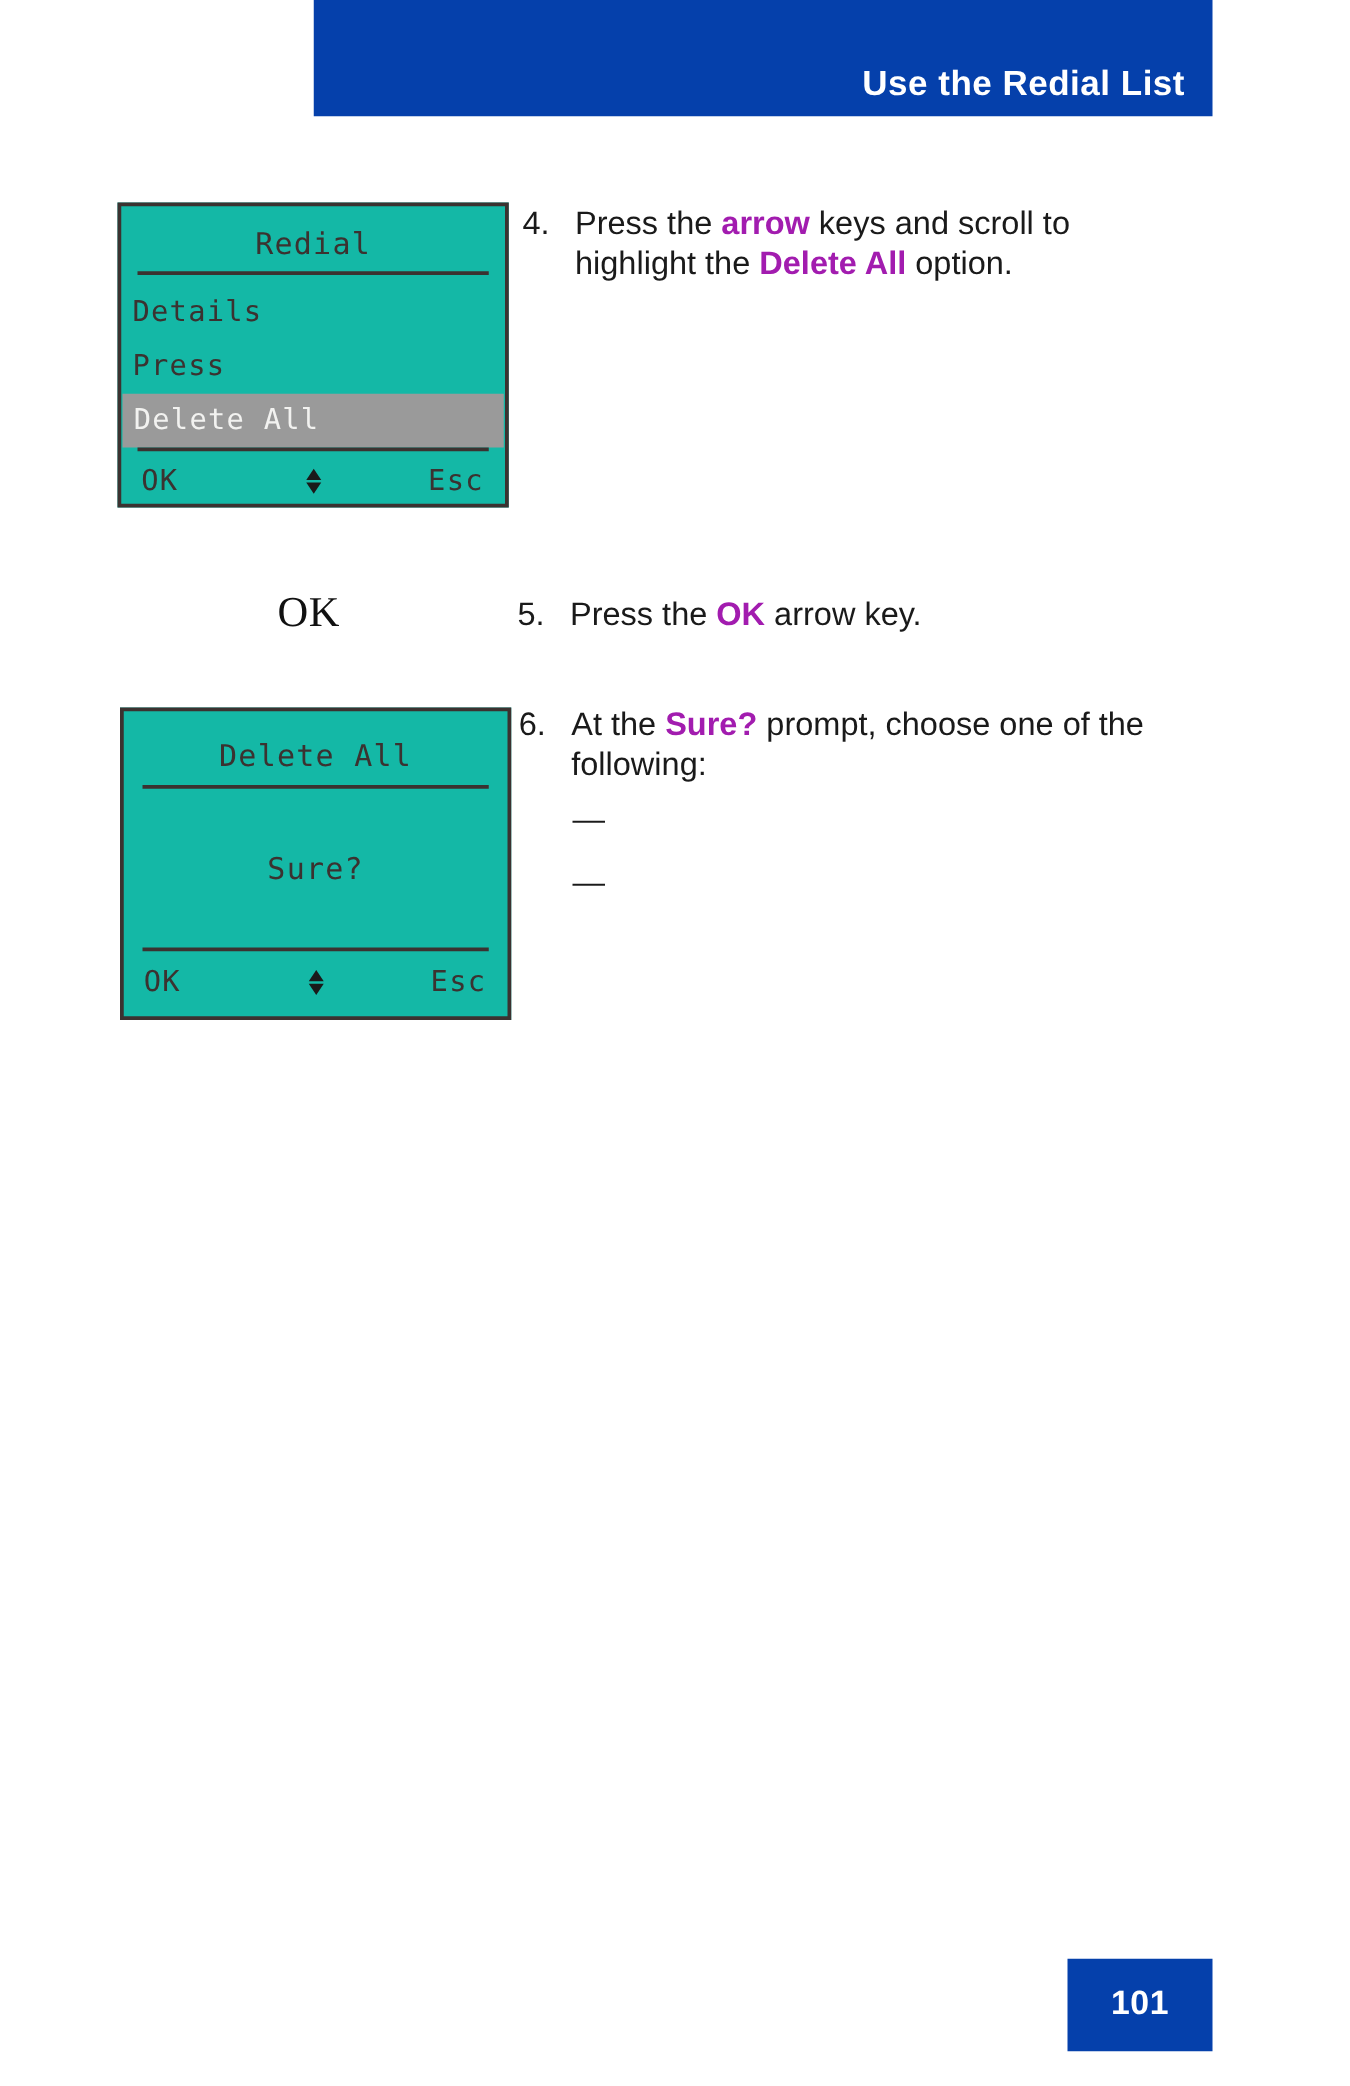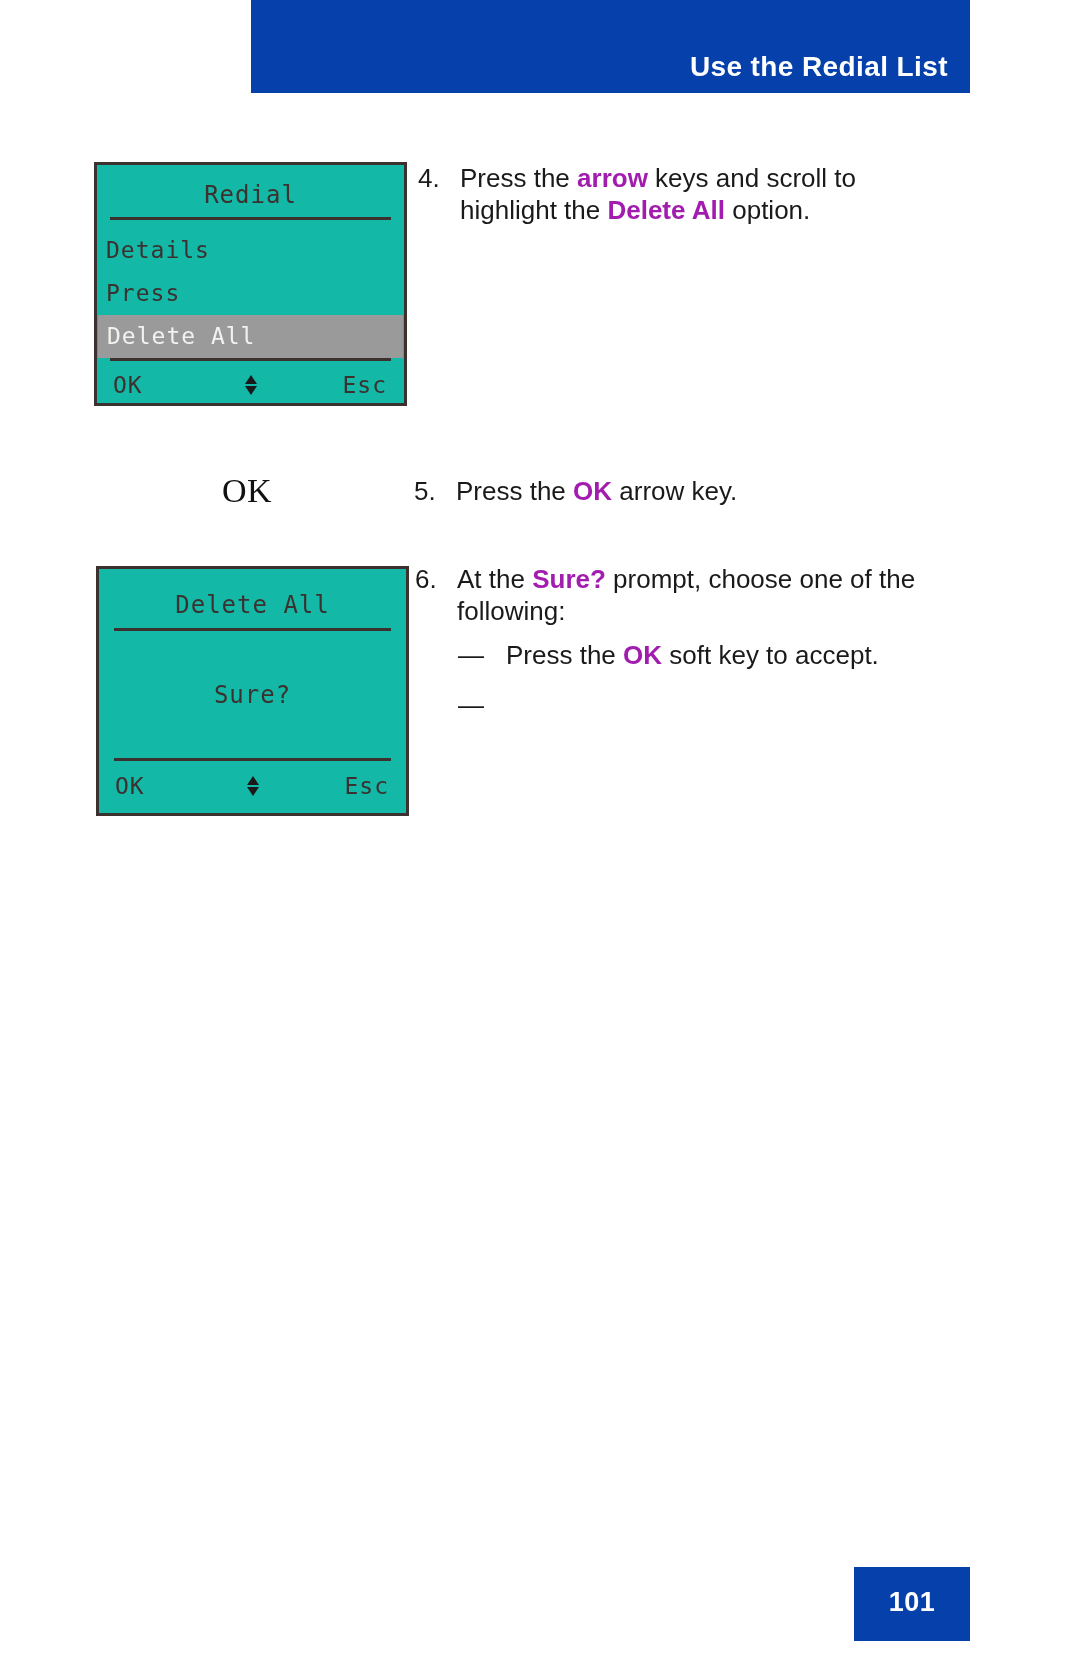--- a/index.html
+++ b/index.html
@@ -314,21 +314,20 @@
 <div class="step step-6">
   <div class="step-num">6.</div>
   <div class="step-body">
     <span>At the </span><span class="hl">Sure?</span><span> prompt, choose one of the following:</span>
   </div>
 </div>
 
 <div class="sub-list">
   <div class="sub-item">
     <span class="dash">—</span>
-    <span><span>Press the </span><span class="hl">OK</span><span> soft key to accept.</span></span>
   </div>
   <div class="sub-item">
     <span class="dash">—</span>
   </div>
 </div>
 
 <div class="footer-box">
   <div class="footer-page">101</div>
 </div>
 

